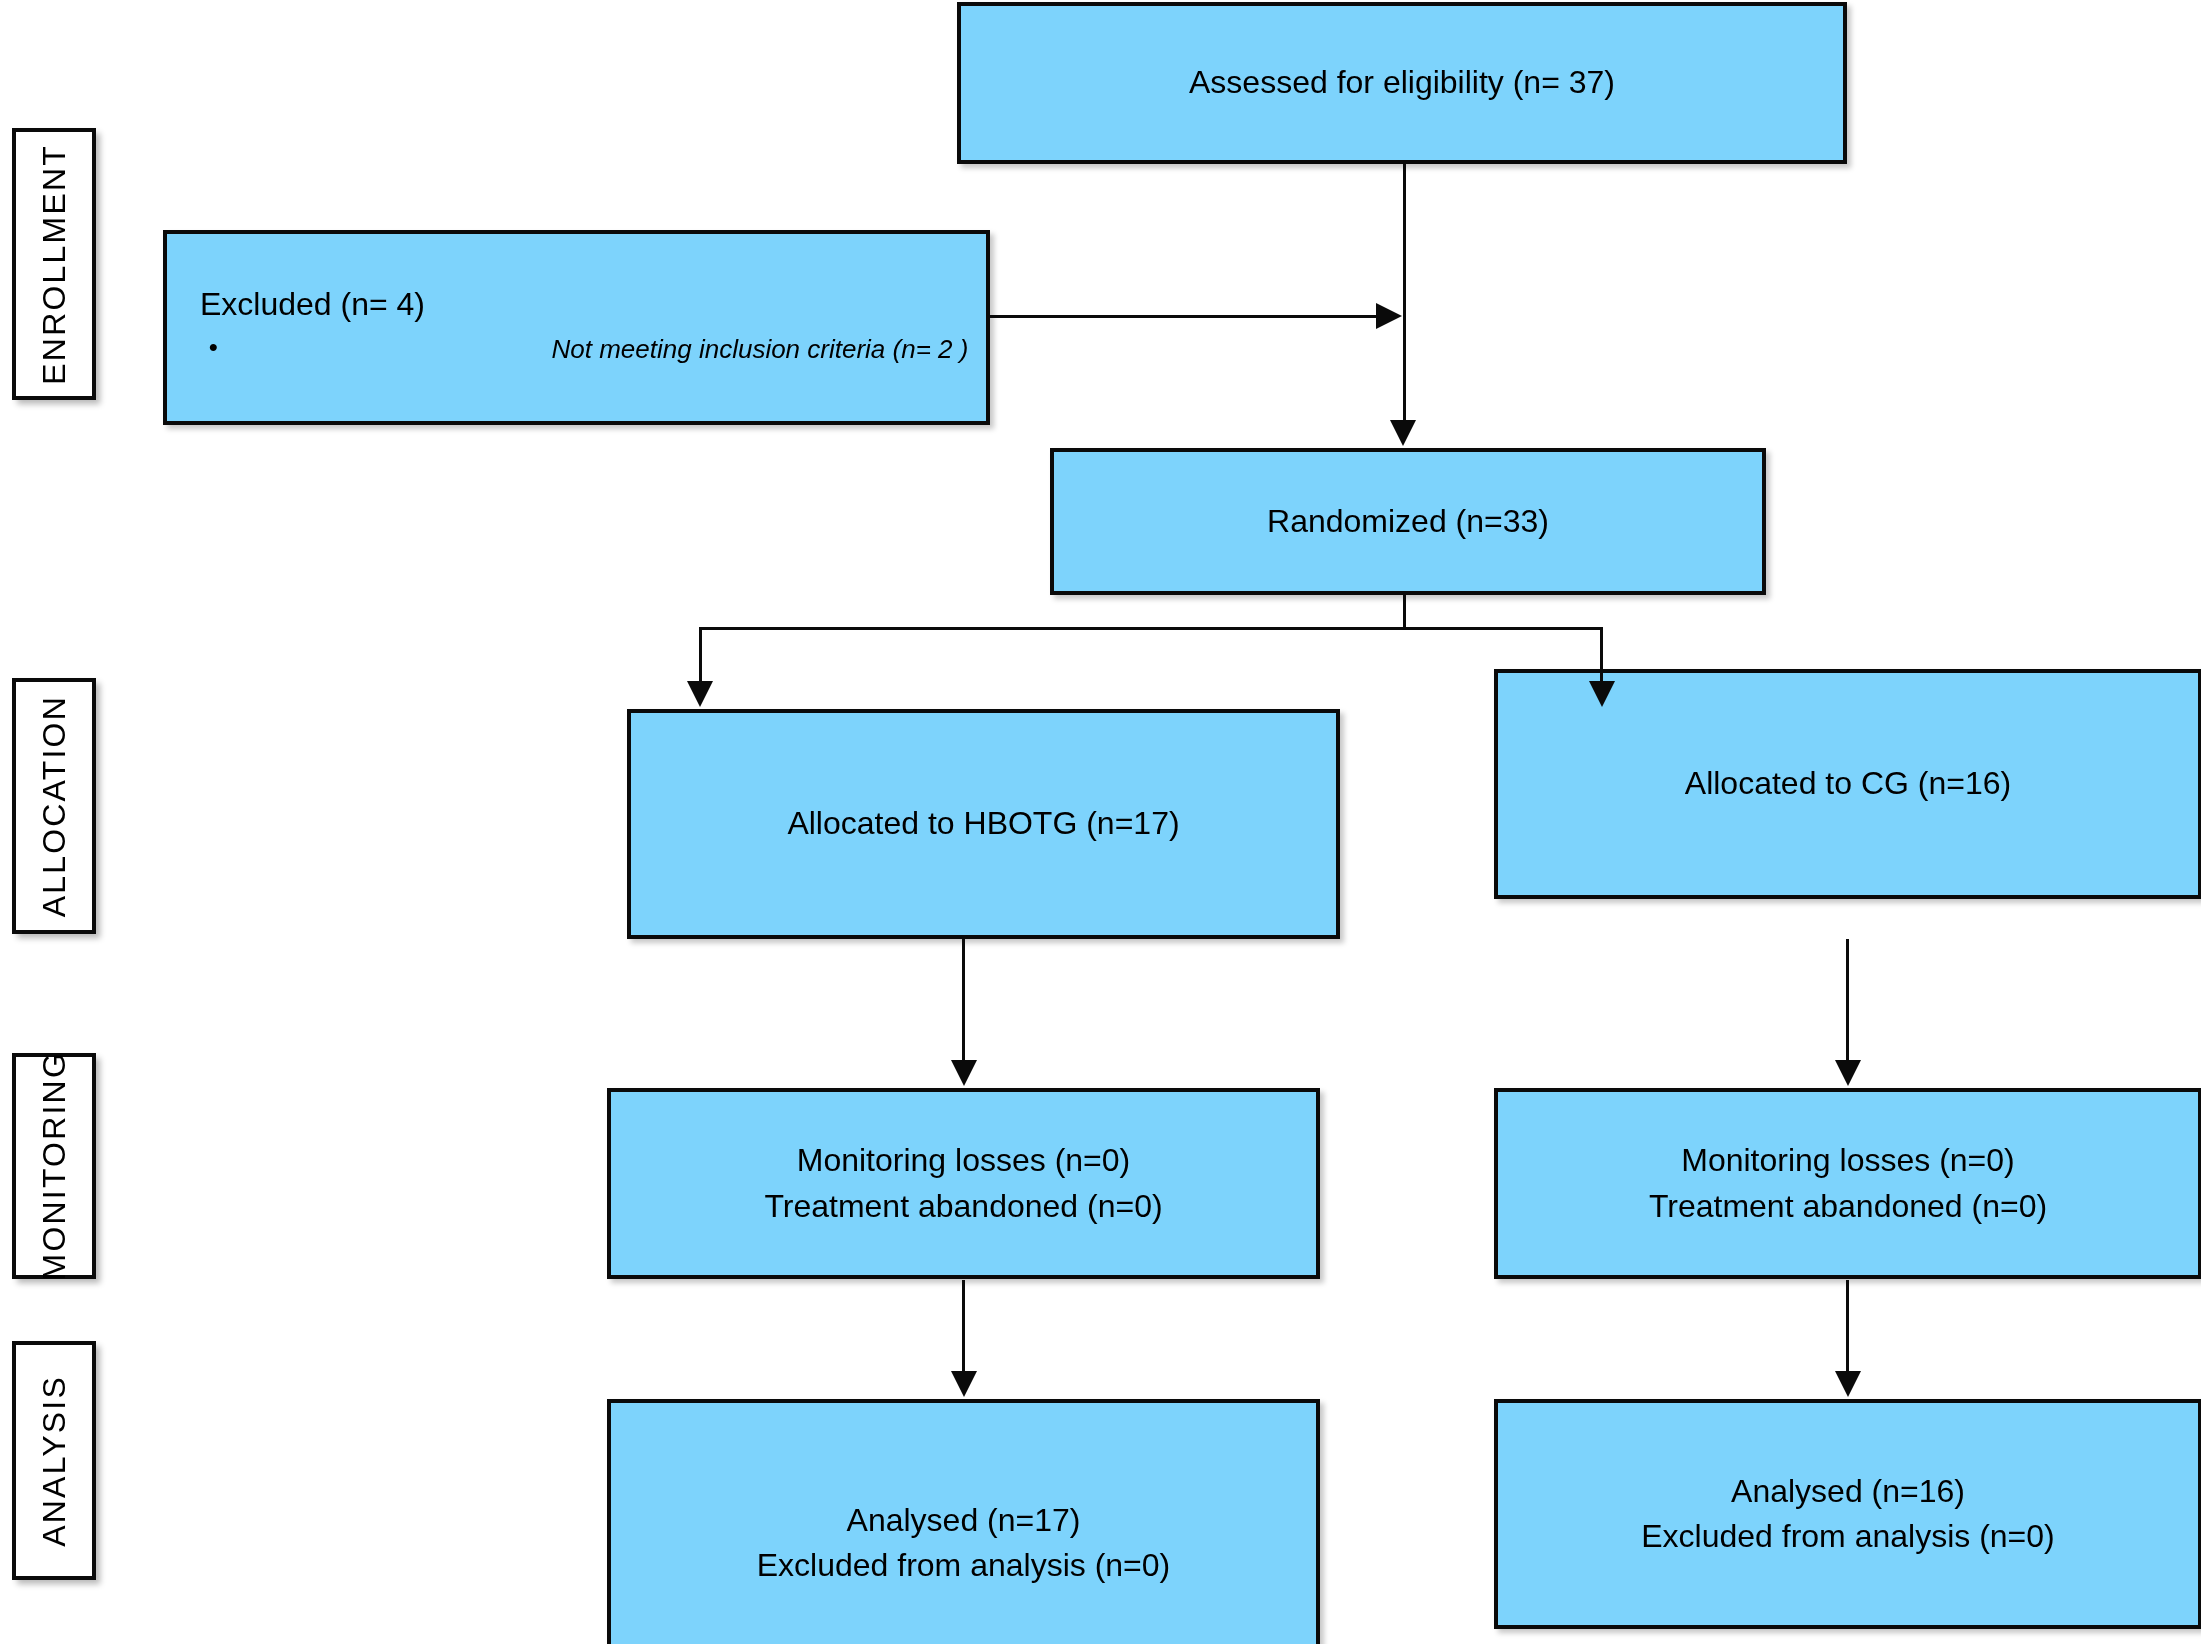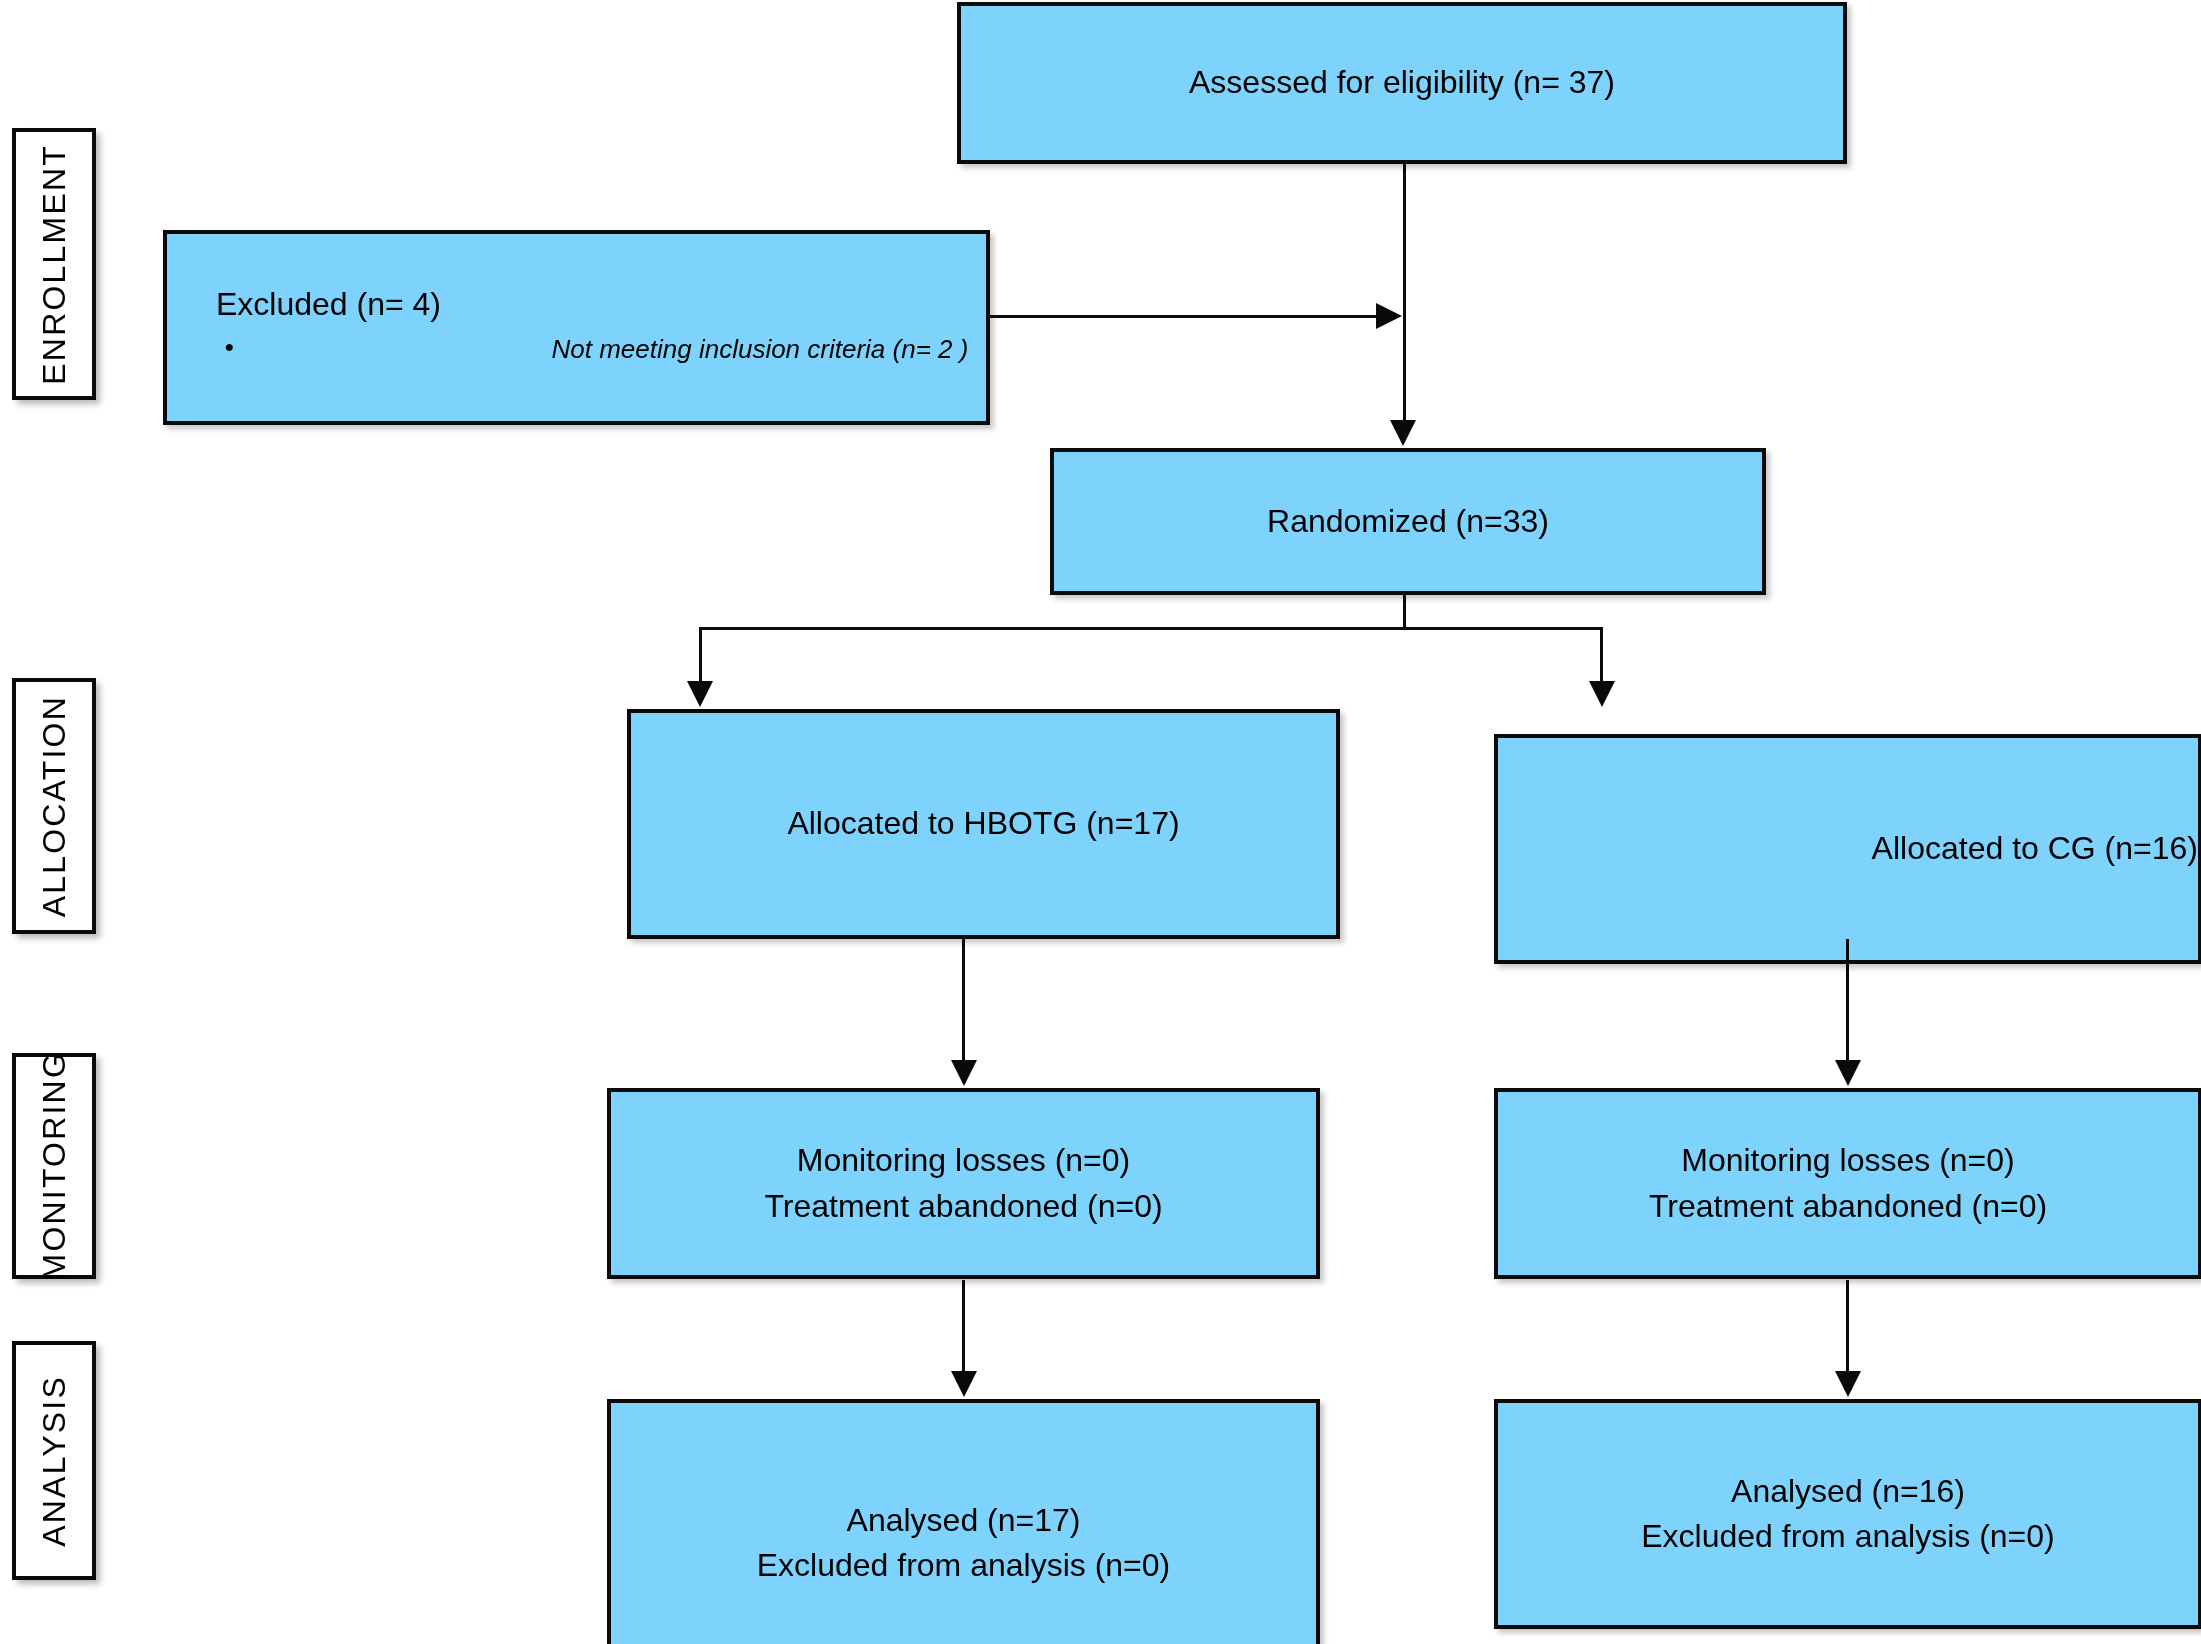--- a/index.html
+++ b/index.html
@@ -144,38 +144,38 @@
   </div>
 
   <div class="stage-label" style="left:12.3px; top:1341px; width:84px; height:239px;">
     <span class="stage-text">ANALYSIS</span>
   </div>
 
   <div class="node" style="left:957px; top:1.8px; width:890px; height:162px;">
     <span class="node-text">Assessed  for eligibility (n= 37)</span>
   </div>
 
-  <div class="node left-align" style="left:163px; top:230px; width:827px; height:195px;padding-left:16px;">
+  <div class="node left-align" style="left:163px; top:230px; width:827px; height:195px;">
     <div class="excluded-inner">
       <div class="excluded-title">Excluded   (n= 4)</div>
       <ul class="excluded-list">
         <li>Not meeting inclusion criteria (n= 2 )</li>
       </ul>
     </div>
   </div>
 
   <div class="node" style="left:1050px; top:448px; width:716px; height:147px;">
     <span class="node-text">Randomized  (n=33)</span>
   </div>
 
   <div class="node" style="left:607px; top:709px; width:713px; height:230px;margin-left:20px;">
     <span class="node-text">Allocated  to HBOTG (n=17)</span>
   </div>
 
-  <div class="node" style="left:1494px; top:734px; width:708px; height:230px;justify-content:flex-end;">
+  <div class="node" style="left:1494px; top:669px; width:708px; height:230px;">
     <span class="node-text">Allocated  to CG (n=16)</span>
   </div>
 
   <div class="node" style="left:607px; top:1088px; width:713px; height:191px;">
     <span class="node-text">Monitoring losses (n=0)
 Treatment abandoned (n=0)</span>
   </div>
 
   <div class="node" style="left:1494px; top:1088px; width:708px; height:191px;">
     <span class="node-text">Monitoring losses (n=0)

